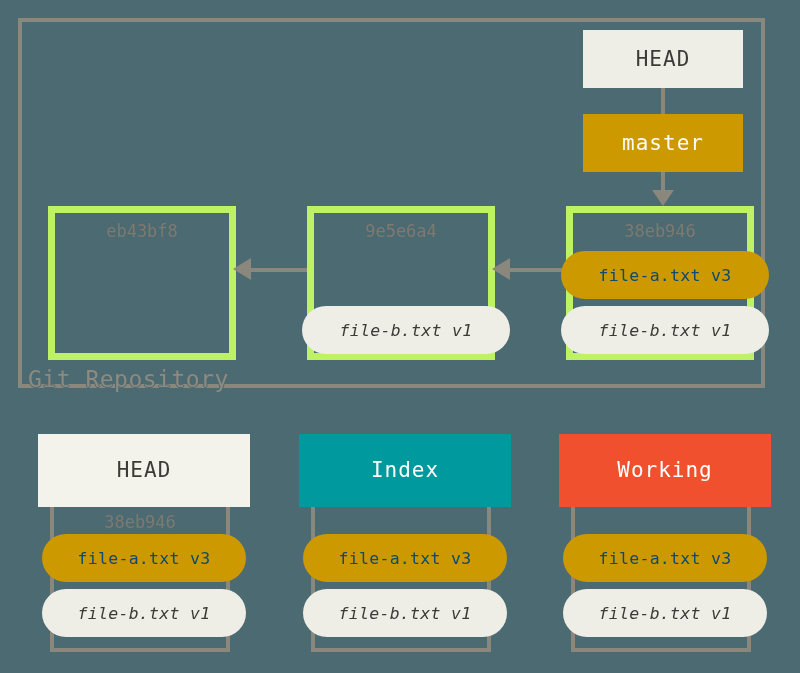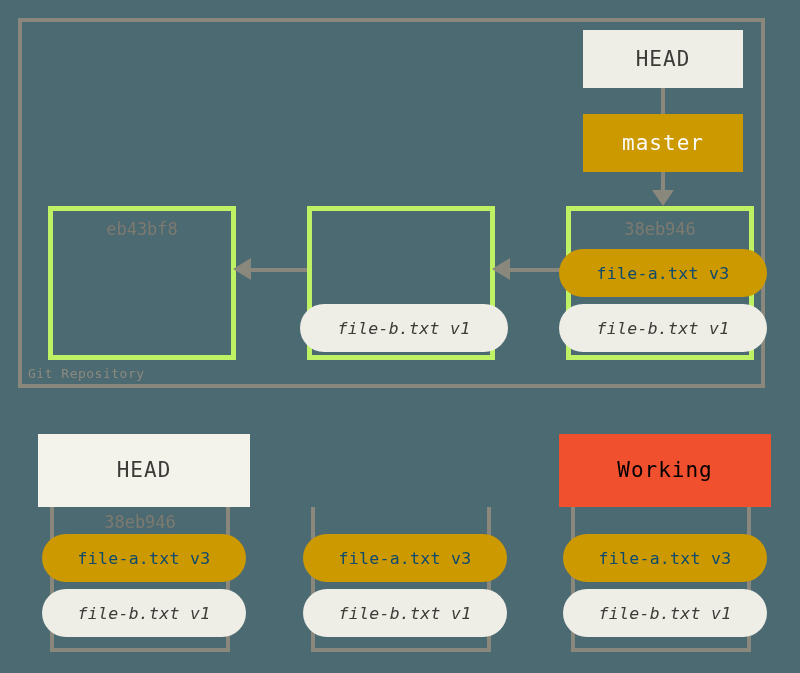--- a/index.html
+++ b/index.html
@@ -28,21 +28,21 @@
     top: 18px;
     width: 747px;
     height: 370px;
     border: 4px solid #8a877c;
     box-sizing: border-box;
   }
   .repo-label {
     position: absolute;
     left: 28px;
     top: 366px;
-    font-size: 13px;
+    font-size: 23px;
     letter-spacing: 0.5px;
     color: #8d8a7f;
     text-shadow:
       1px 0 0 #4c6a72, -1px 0 0 #4c6a72,
       0 1px 0 #4c6a72, 0 -1px 0 #4c6a72;
     white-space: nowrap;
   }
 
   
   .refbox {
@@ -95,21 +95,21 @@
     border-left: 11px solid transparent;
     border-right: 11px solid transparent;
     border-top: 16px solid #8a877c;
   }
 
   
   .commit {
     position: absolute;
     top: 206px;
     height: 154px;
-    border: 5px solid #bef264;
+    border: 7px solid #bef264;
     box-sizing: border-box;
   }
   .commit.c1 { left: 48px;  width: 188px; }
   .commit.c2 { left: 307px; width: 188px; }
   .commit.c3 { left: 566px; width: 188px; }
 
   .commit-hash {
     position: absolute;
     top: 8px;
     left: 0;
@@ -195,21 +195,21 @@
   .area-header.h-head {
     left: 38px; width: 212px;
     background: #f3f3ec; color: #3b3b38;
   }
   .area-header.h-index {
     left: 299px; width: 212px;
     background: #00999e; color: #fbfbf7;
   }
   .area-header.h-work {
     left: 559px; width: 212px;
-    background: #f1502f; color: #000000;
+    background: #f1502f; color: #ffffff;
   }
 
   .area-hash {
     position: absolute;
     top: 512px;
     left: 50px;
     width: 180px;
     text-align: center;
     font-size: 17px;
     color: #7d7a70;
@@ -241,20 +241,21 @@
   <div class="arrow-down"></div>
 
   <div class="commit c1">
     <div class="commit-hash">eb43bf8</div>
   </div>
 
   <div class="hline h1"></div>
   <div class="arrow-left a1"></div>
 
   <div class="commit c2">
+    <div class="commit-hash">9e5e6a4</div>
     <div class="pill cream row-b">file-b.txt v1</div>
   </div>
 
   <div class="hline h2"></div>
   <div class="arrow-left a2"></div>
 
   <div class="commit c3">
     <div class="commit-hash">38eb946</div>
     <div class="pill yellow row-a">file-a.txt v3</div>
     <div class="pill cream row-b">file-b.txt v1</div>
@@ -262,20 +263,23 @@
 
   <div class="area-header h-head">
     <span>HEAD</span>
   </div>
   <div class="area a-head">
     <div class="pill yellow row-a">file-a.txt v3</div>
     <div class="pill cream row-b">file-b.txt v1</div>
   </div>
   <div class="area-hash">38eb946</div>
 
+  <div class="area-header h-index">
+    <span>Index</span>
+  </div>
   <div class="area a-index">
     <div class="pill yellow row-a">file-a.txt v3</div>
     <div class="pill cream row-b">file-b.txt v1</div>
   </div>
 
   <div class="area-header h-work">
     <span>
       <span>Working</span><br>
     </span>
   </div>

